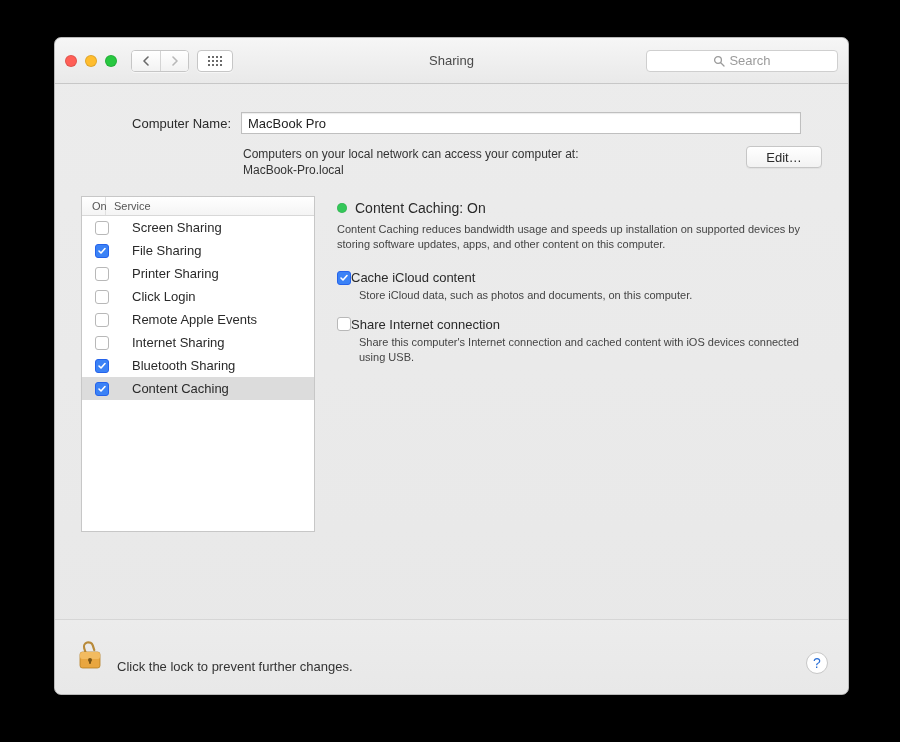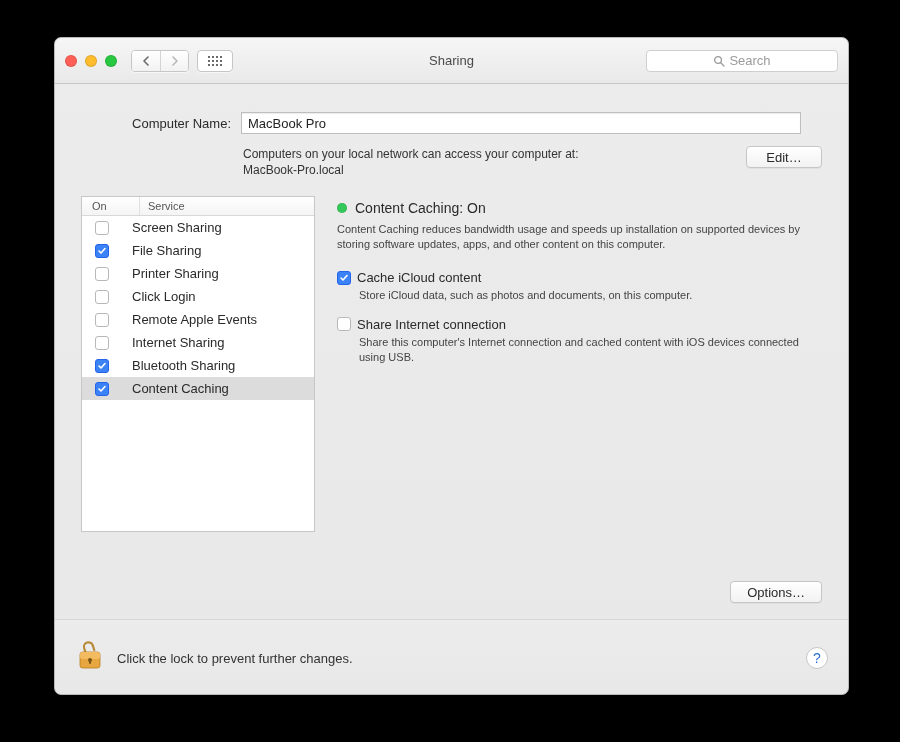--- a/index.html
+++ b/index.html
@@ -142,21 +142,21 @@
     display:flex;flex-direction:column;
     height: 336px;
   }
   .list-header {
     display:flex;
     font-size: 11px;
     color:#555;
     border-bottom: 1px solid #d8d8d8;
     background: linear-gradient(#ffffff,#f4f4f4);
   }
-  .list-header .col1 { width: 58px; padding: 3px 3px 3px 10px; border-right:1px solid #e0e0e0;}
+  .list-header .col1 { width: 24px; padding: 3px 3px 3px 10px; border-right:1px solid #e0e0e0;}
   .list-header .col2 { flex:1; padding: 3px 8px; }
   .service-row {
     display:flex;
     align-items:center;
     height: 23px;
     font-size: 13px;
   }
   .service-row .col1 { width:40px; display:flex; justify-content:center; }
   .service-row .col2 { flex:1; padding-left:10px; }
   .service-row.selected { background: #dcdcdc; }
@@ -164,28 +164,28 @@
     width:14px;height:14px;border:1px solid #b8b8b8;border-radius:3px;background:#fff;display:inline-flex;align-items:center;justify-content:center;
   }
   .chk.on { background:#3b82f6;border-color:#2563eb;}
   .chk.on svg { display:block;}
   .chk svg { display:none;}
   .detail { flex:1; display:flex;flex-direction:column; padding-top:4px; }
   .status-line { display:flex; align-items:center; gap:8px; font-size:14px; margin-bottom:6px; }
   .status-dot { width:10px;height:10px;border-radius:50%;background:#34c759; box-shadow: inset 0 0 1px rgba(0,0,0,0.3);}
   .detail p.desc { font-size:11px; color:#444; line-height:1.35; margin-bottom:18px;}
   .opt { margin-bottom:14px; }
-  .opt-head { display:flex; align-items:center; gap:6px; font-size:13px; }
+  .opt-head { display:flex; align-items:center; font-size:13px; }
   .opt-desc { font-size:11px; color:#444; margin-left:22px; margin-top:3px; line-height:1.35;}
   .options-row { margin-top:auto; display:flex; justify-content:flex-end; }
   .footer {
     border-top:1px solid #d6d6d6;
     padding: 22px 20px 20px 22px;
     display:flex;
-    align-items:center;
+    align-items:flex-end;
     background: linear-gradient(#ececec,#e8e8e8);
     border-radius: 0 0 7px 7px;
     position:relative;
   }
   .lock { width:26px; height:32px; margin-right:14px; position:relative; top:-2px;}
   .footer-text { font-size:13px; color:#333; }
   .help {
     margin-left:auto;
     width:22px;height:22px;border-radius:50%;border:1px solid #c7c7c7;background:#fff;
     display:flex;align-items:center;justify-content:center;color:#2a6fd6;font-size:14px;
@@ -353,23 +353,20 @@
         <div class="opt">
           <div class="opt-head">
             <span class="chk">
               
             </span>
             <span>Share Internet connection</span>
           </div>
           <div class="opt-desc">Share this computer's Internet connection and cached content with iOS devices connected using USB.</div>
         </div>
 
-        <div class="options-row">
-          <button class="mac-btn">Options…</button>
-        </div>
       </div>
     </div>
 
     <div class="footer">
       <div class="lock">
         <svg width="26" height="32" viewBox="0 0 26 32">
           <path d="M16 12 V7 a4.5 4.5 0 0 0 -9 0 v5" stroke="#b88a3a" stroke-width="2.2" fill="none" stroke-linecap="round" transform="rotate(-18 11 7)"></path>
           <rect x="3" y="12" width="20" height="16" rx="2.5" fill="#e8a640" stroke="#b57f22" stroke-width="0.8"></rect>
           <rect x="3" y="12" width="20" height="7" rx="2.5" fill="#f2bb60"></rect>
           <circle cx="13" cy="20" r="2" fill="#7a5414"></circle>

